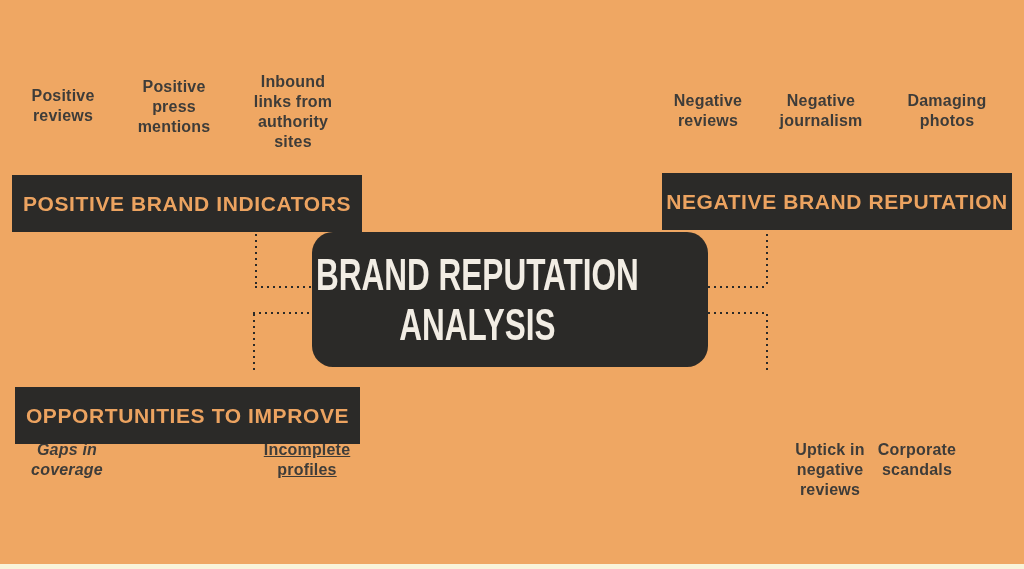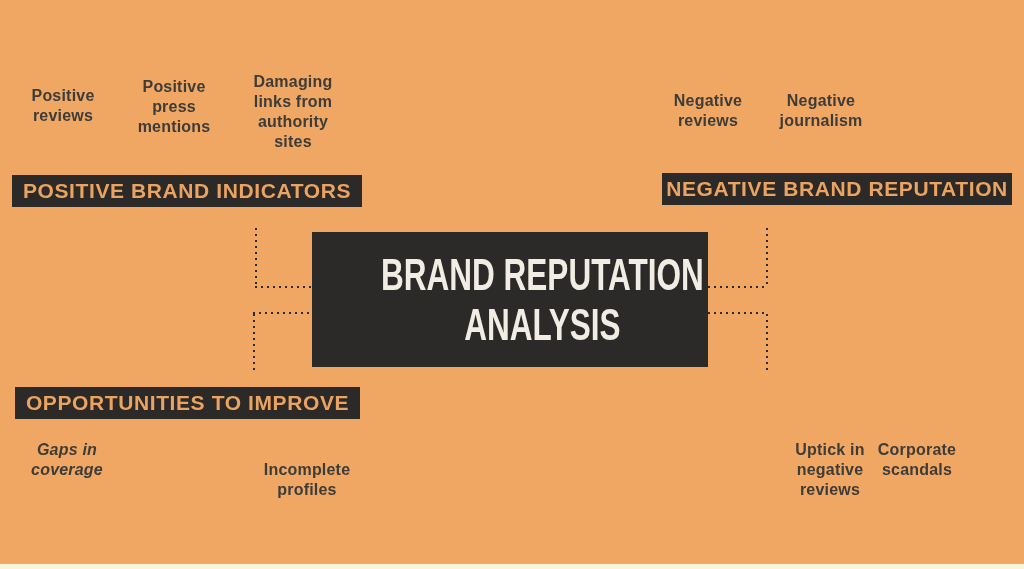--- a/index.html
+++ b/index.html
@@ -27,28 +27,28 @@
     color: var(--body_text, #3e3c39);
   }
   .i-tl1 { left: 8px;   top: 86px; }
   .i-tl2 { left: 119px; top: 77px; }
   .i-tl3 { left: 238px; top: 72px; }
   .i-tr1 { left: 653px; top: 91px; }
   .i-tr2 { left: 766px; top: 91px; }
   .i-tr3 { left: 892px; top: 91px; }
   .i-bl1 { left: 12px;  top: 440px; font-style: italic; }
   .i-bl2 { left: 125px; top: 440px; }
-  .i-bl3 { left: 252px; top: 460px; }
+  .i-bl3 { left: 252px; top: 440px; text-decoration: underline; }
   .i-br1 { left: 661px; top: 440px; }
   .i-br2 { left: 775px; top: 440px; }
   .i-br3 { left: 862px; top: 440px; }
   
   .bar {
     position: absolute;
-    height: 32px;
+    height: 57px;
     background: var(--panel_dark, #2b2a28);
     color: var(--header_text, #eca360);
     font-size: 21px;
     font-weight: 700;
     letter-spacing: 0.6px;
     display: flex;
     align-items: center;
     justify-content: center;
     white-space: nowrap;
   }
@@ -59,22 +59,23 @@
   
   .center-box {
     position: absolute;
     left: 312px;
     top: 232px;
     width: 396px;
     height: 135px;
     background: var(--panel_dark, #2b2a28);
     display: flex;
     flex-direction: column;
-    align-items: flex-start;
+    align-items: flex-end;
     justify-content: center;
+    border-radius: 21px;
   }
   .center-title {
     transform: scaleX(0.7);
     transform-origin: 50% 50%;
     text-align: center;
     color: var(--title_text, #f2ede4);
     font-size: 45px;
     font-weight: 700;
     line-height: 50px;
     white-space: nowrap;
@@ -113,29 +114,31 @@
 </head>
 <body>
 
 <div class="canvas">
 
   <div class="item i-tl1">Positive
 reviews</div>
   <div class="item i-tl2">Positive
 press
 mentions</div>
-  <div class="item i-tl3">Damaging
+  <div class="item i-tl3">Inbound
 links from
 authority
 sites</div>
 
   <div class="item i-tr1">Negative
 reviews</div>
   <div class="item i-tr2">Negative
 journalism</div>
+  <div class="item i-tr3">Damaging
+photos</div>
 
   <div class="item i-bl1">Gaps in
 coverage</div>
   <div class="item i-bl3">Incomplete
 profiles</div>
 
   <div class="item i-br2">Uptick in
 negative
 reviews</div>
   <div class="item i-br3">Corporate

